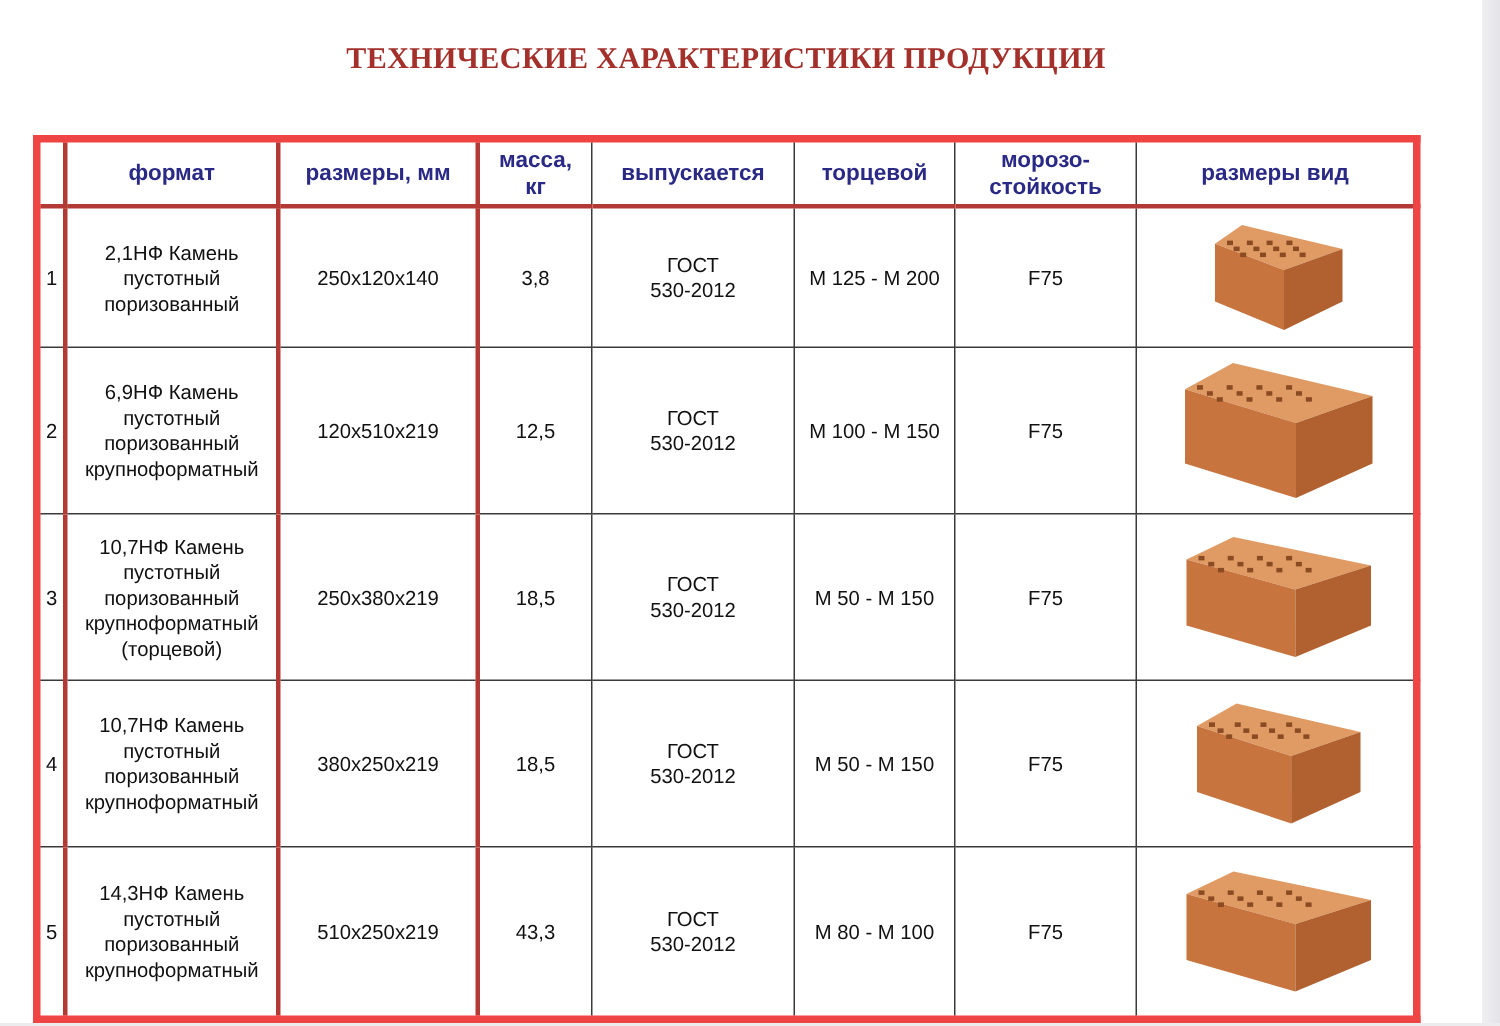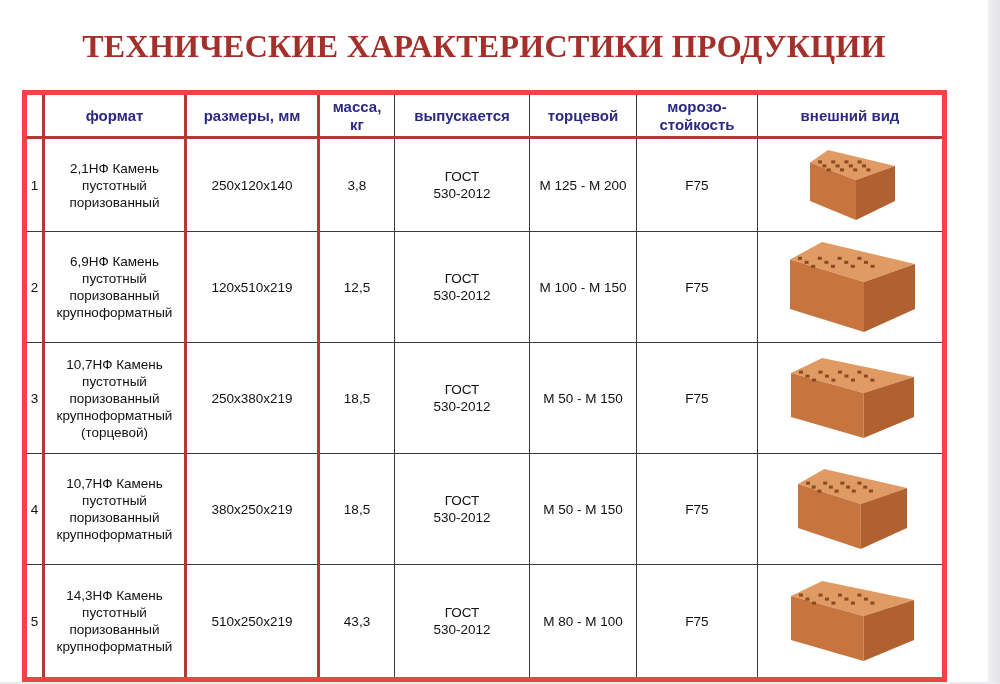--- a/index.html
+++ b/index.html
@@ -9,21 +9,21 @@
   }
   .scroll-strip {
     position:absolute; left:988px; top:0; width:12px; height:684px;
     background:linear-gradient(to right,#f0f0f2,#e4e4e8);
   }
   .bottom-strip {
     position:absolute; left:0; top:682px; width:1000px; height:2px; background:#ececef;
   }
   .title {
     position:absolute; left:0; top:28px; width:968px; text-align:center;
-    font-family:"Liberation Serif", serif; font-weight:bold; font-size:32px;
+    font-family:"Liberation Serif", serif; font-weight:bold; font-size:20px;
     color:#a3302b; letter-spacing:0.3px;
   }
   table.spec {
     position:absolute; left:22px; top:90px; width:920px; height:590px;
     border-collapse:collapse; table-layout:fixed;
     border:5px solid #ef4444;
   }
   table.spec td, table.spec th {
     border:1.5px solid #3a3a3a; text-align:center; vertical-align:middle;
     padding:0; font-size:13.5px; color:#111; line-height:17px;
@@ -62,21 +62,21 @@
   </colgroup>
   <tbody>
       <tr>
     <th class="red-r"></th>
     <th class="red-r">формат</th>
     <th class="red-r">размеры, мм</th>
     <th><span>масса,</span><br><span>кг</span></th>
     <th>выпускается</th>
     <th>торцевой</th>
     <th><span>морозо-</span><br><span>стойкость</span></th>
-    <th>внешний вид</th>
+    <th>размеры вид</th>
   </tr>
   </tbody>
     <tbody id="rows">
       <tr class="r1">
     <td class="red-r num">1</td>
     <td class="red-r">
           <div>2,1НФ Камень</div>
           <div>пустотный</div>
           <div>поризованный</div>
         </td>

